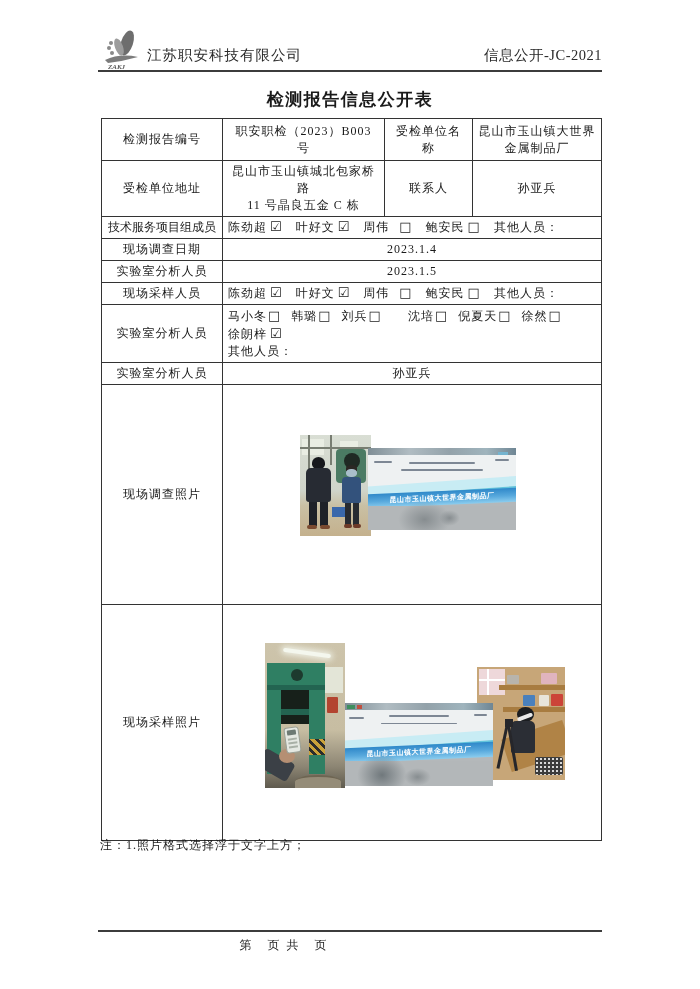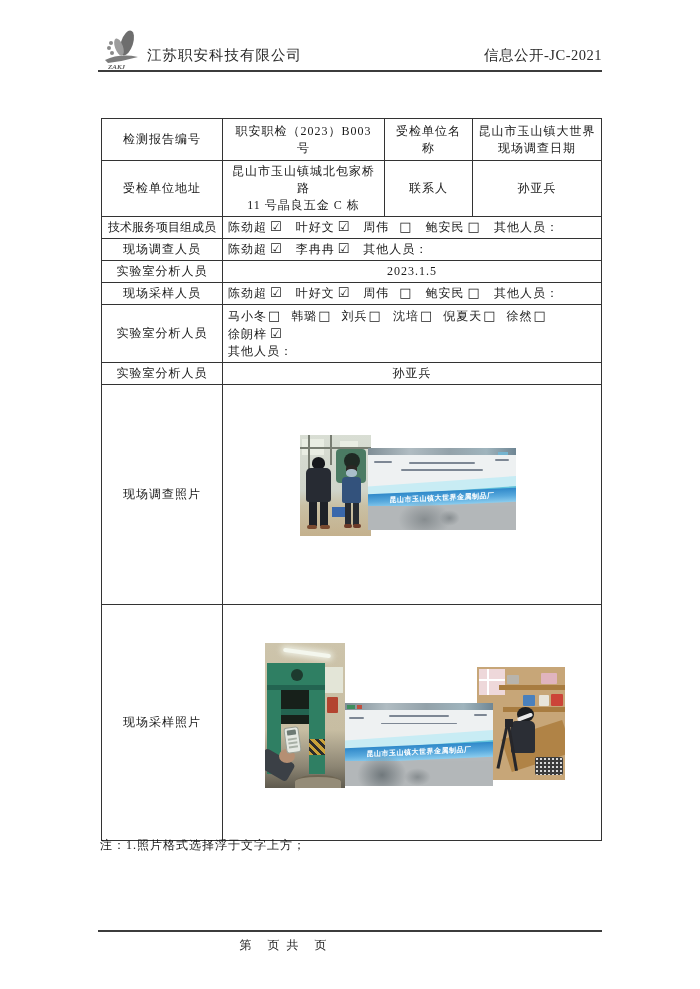--- a/index.html
+++ b/index.html
@@ -107,37 +107,38 @@
     <circle cx="11" cy="16" r="2" fill="#8a8a8a"></circle>
     <circle cx="9" cy="21" r="2" fill="#8a8a8a"></circle>
     <circle cx="12" cy="26" r="2" fill="#8a8a8a"></circle>
     <path d="M5 33 Q 20 26 38 30 Q 24 34 8 36 Z" fill="#7c7c7c"></path>
     <text x="8" y="42" font-size="7" font-style="italic" font-weight="bold" fill="#5a5a5a" font-family="Liberation Serif, serif">ZAKJ</text>
   </svg>
   <div class="hdr-company">江苏职安科技有限公司</div>
   <div class="hdr-code">信息公开-JC-2021</div>
   <div class="hdr-rule"></div>
 
+  <div class="doc-title">检测报告信息公开表</div>
 
   <table class="form">
     <colgroup>
         <col style="width:121px">
         <col style="width:162px">
         <col style="width:88px">
         <col style="width:129px">
       </colgroup>
 
     <tbody>
         <tr style="height:42px">
       <td class="lbl">检测报告编号</td>
       <td class="ctr">职安职检（2023）B003 号</td>
       <td class="lbl">受检单位名称</td>
       <td class="ctr">
         <div>昆山市玉山镇大世界</div>
-        <div>现场调查日期</div>
+        <div>金属制品厂</div>
       </td>
     </tr>
 
     <tr style="height:44px">
       <td class="lbl">受检单位地址</td>
       <td class="ctr">
         <div>昆山市玉山镇城北包家桥路</div>
         <div>11 号晶良五金 C 栋</div>
       </td>
       <td class="lbl wide-ls">联系人</td>
@@ -148,29 +149,25 @@
       <td class="lbl" style="letter-spacing:0">技术服务项目组成员</td>
       <td class="lft" colspan="3">
         <span class="member"><span>陈劲超</span><span class="box">☑</span></span>
         <span class="member"><span>叶好文</span><span class="box">☑</span></span>
         <span class="member"><span>周伟</span><span class="box" style="margin-left:10px">□</span></span>
         <span class="member"><span>鲍安民</span><span class="box">□</span></span>
         <span>其他人员：</span>
       </td>
     </tr>
 
-
-    <tr style="height:22px">
-      <td class="lbl">现场调查人员</td>
-      <td class="lft" colspan="3">
-        <span class="member"><span>陈劲超</span><span class="box">☑</span></span>
-        <span class="member"><span>李冉冉</span><span class="box">☑</span></span>
-        <span>其他人员：</span>
-      </td>
-    </tr>
+    <tr style="height:22px">
+      <td class="lbl">现场调查日期</td>
+      <td class="ctr" colspan="3">2023.1.4</td>
+    </tr>
+
 
     <tr style="height:22px">
       <td class="lbl">实验室分析人员</td>
       <td class="ctr" colspan="3">2023.1.5</td>
     </tr>
 
     <tr style="height:22px">
       <td class="lbl">现场采样人员</td>
       <td class="lft" colspan="3">
         <span class="member"><span>陈劲超</span><span class="box">☑</span></span>
@@ -180,21 +177,21 @@
         <span>其他人员：</span>
       </td>
     </tr>
 
     <tr style="height:38px">
       <td class="lbl">实验室分析人员</td>
       <td class="lft" colspan="3">
         <div class="lab-line">
           <span class="member" style="margin-right:6px"><span>马小冬</span><span class="box" style="margin-left:1px">□</span></span>
           <span class="member" style="margin-right:6px"><span>韩璐</span><span class="box" style="margin-left:1px">□</span></span>
-          <span class="member" style="margin-right:7px"><span>刘兵</span><span class="box" style="margin-left:1px">□</span></span>
+          <span class="member" style="margin-right:22px"><span>刘兵</span><span class="box" style="margin-left:1px">□</span></span>
           <span class="member" style="margin-right:6px"><span>沈培</span><span class="box" style="margin-left:1px">□</span></span>
           <span class="member" style="margin-right:6px"><span>倪夏天</span><span class="box" style="margin-left:1px">□</span></span>
           <span class="member" style="margin-right:6px"><span>徐然</span><span class="box" style="margin-left:1px">□</span></span>
           <span class="member" style="margin-right:0"><span>徐朗梓</span><span class="box">☑</span></span>
         </div>
         <div class="lab-line">
           <span>其他人员：</span>
         </div>
       </td>
     </tr>

